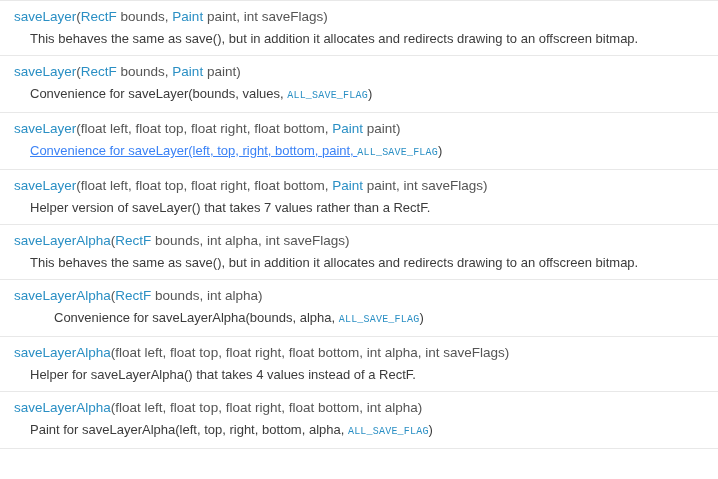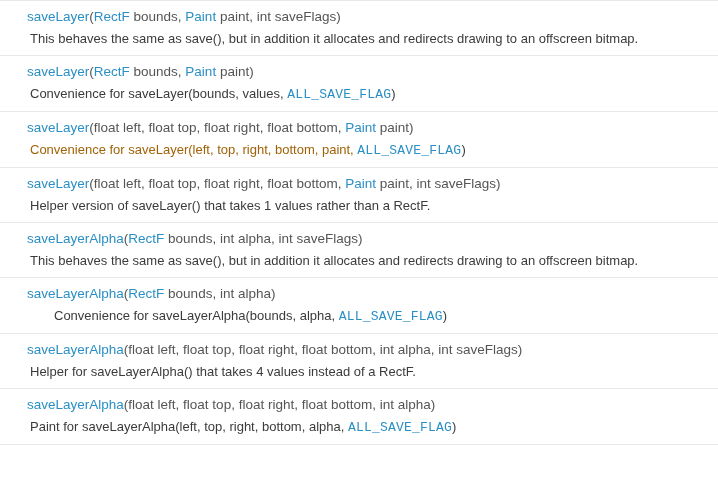--- a/index.html
+++ b/index.html
@@ -23,41 +23,40 @@
     border-bottom: 1px solid #e8e8e8;
     padding: 7px 0 8px 0;
     box-sizing: border-box;
   }
   .sig {
     font-size: 13.5px;
     line-height: 17px;
     padding: 0 12px 0 14px;
     white-space: nowrap;
     color: #555555;
-    margin-left: 13px;
   }
   .desc {
     font-size: 13px;
     line-height: 17px;
     padding: 5px 12px 0 30px;
     color: #3b3b3b;
     white-space: nowrap;
   }
   .lnk {
     color: #2a8fc4;
   }
   .type {
     color: #2a8fc4;
   }
   .plain {
     color: #555555;
   }
   .code {
     font-family: "Liberation Mono", monospace;
-    font-size: 13px;
+    font-size: 10px;
     color: #2a8fc4;
     letter-spacing: 0.2px;
   }
   .paren {
     color: #555555;
   }
 </style>
 </head>
 <body>
 
@@ -65,25 +64,25 @@
     <div class="api-row">
       <div class="sig"><a class="lnk" href="#" style="text-decoration: none;">saveLayer</a><span class="paren">(</span><span class="type">RectF</span><span class="plain"> bounds, </span><span class="type">Paint</span><span class="plain"> paint, int saveFlags)</span></div>
       <div class="desc"><span class="plain" style="color: rgb(59, 59, 59);">This behaves the same as save(), but in addition it allocates and redirects drawing to an offscreen bitmap.</span></div>
     </div>
     <div class="api-row">
       <div class="sig"><a class="lnk" href="#" style="text-decoration: none;">saveLayer</a><span class="paren">(</span><span class="type">RectF</span><span class="plain"> bounds, </span><span class="type">Paint</span><span class="plain"> paint)</span></div>
       <div class="desc"><span class="plain" style="color: rgb(59, 59, 59);">Convenience for saveLayer(bounds, values, </span><span class="code" style="color: rgb(42, 143, 196);">ALL_SAVE_FLAG</span><span class="plain" style="color: rgb(59, 59, 59);">)</span></div>
     </div>
     <div class="api-row">
       <div class="sig"><a class="lnk" href="#" style="text-decoration: none;">saveLayer</a><span class="plain">(float left, float top, float right, float bottom, </span><span class="type">Paint</span><span class="plain"> paint)</span></div>
-      <div class="desc"><span class="plain" style="color: #a16207;">Convenience for saveLayer(left, top, right, bottom, paint, </span><span class="code" style="color: rgb(42, 143, 196);">ALL_SAVE_FLAG</span><span class="plain" style="color: rgb(59, 59, 59);">)</span></div>
+      <div class="desc"><span class="plain" style="color: #3b82f6; text-decoration: underline;">Convenience for saveLayer(left, top, right, bottom, paint, </span><span class="code" style="color: rgb(42, 143, 196);">ALL_SAVE_FLAG</span><span class="plain" style="color: rgb(59, 59, 59);">)</span></div>
     </div>
     <div class="api-row">
       <div class="sig"><a class="lnk" href="#" style="text-decoration: none;">saveLayer</a><span class="plain">(float left, float top, float right, float bottom, </span><span class="type">Paint</span><span class="plain"> paint, int saveFlags)</span></div>
-      <div class="desc"><span class="plain" style="color: rgb(59, 59, 59);">Helper version of saveLayer() that takes 1 values rather than a RectF.</span></div>
+      <div class="desc"><span class="plain" style="color: rgb(59, 59, 59);">Helper version of saveLayer() that takes 7 values rather than a RectF.</span></div>
     </div>
     <div class="api-row">
       <div class="sig"><a class="lnk" href="#" style="text-decoration: none;">saveLayerAlpha</a><span class="paren">(</span><span class="type">RectF</span><span class="plain"> bounds, int alpha, int saveFlags)</span></div>
       <div class="desc"><span class="plain" style="color: rgb(59, 59, 59);">This behaves the same as save(), but in addition it allocates and redirects drawing to an offscreen bitmap.</span></div>
     </div>
     <div class="api-row">
       <div class="sig"><a class="lnk" href="#" style="text-decoration: none;">saveLayerAlpha</a><span class="paren">(</span><span class="type">RectF</span><span class="plain"> bounds, int alpha)</span></div>
       <div class="desc"><span class="plain" style="color: rgb(59, 59, 59); margin-left: 24px;">Convenience for saveLayerAlpha(bounds, alpha, </span><span class="code" style="color: rgb(42, 143, 196);">ALL_SAVE_FLAG</span><span class="plain" style="color: rgb(59, 59, 59);">)</span></div>
     </div>
     <div class="api-row">

